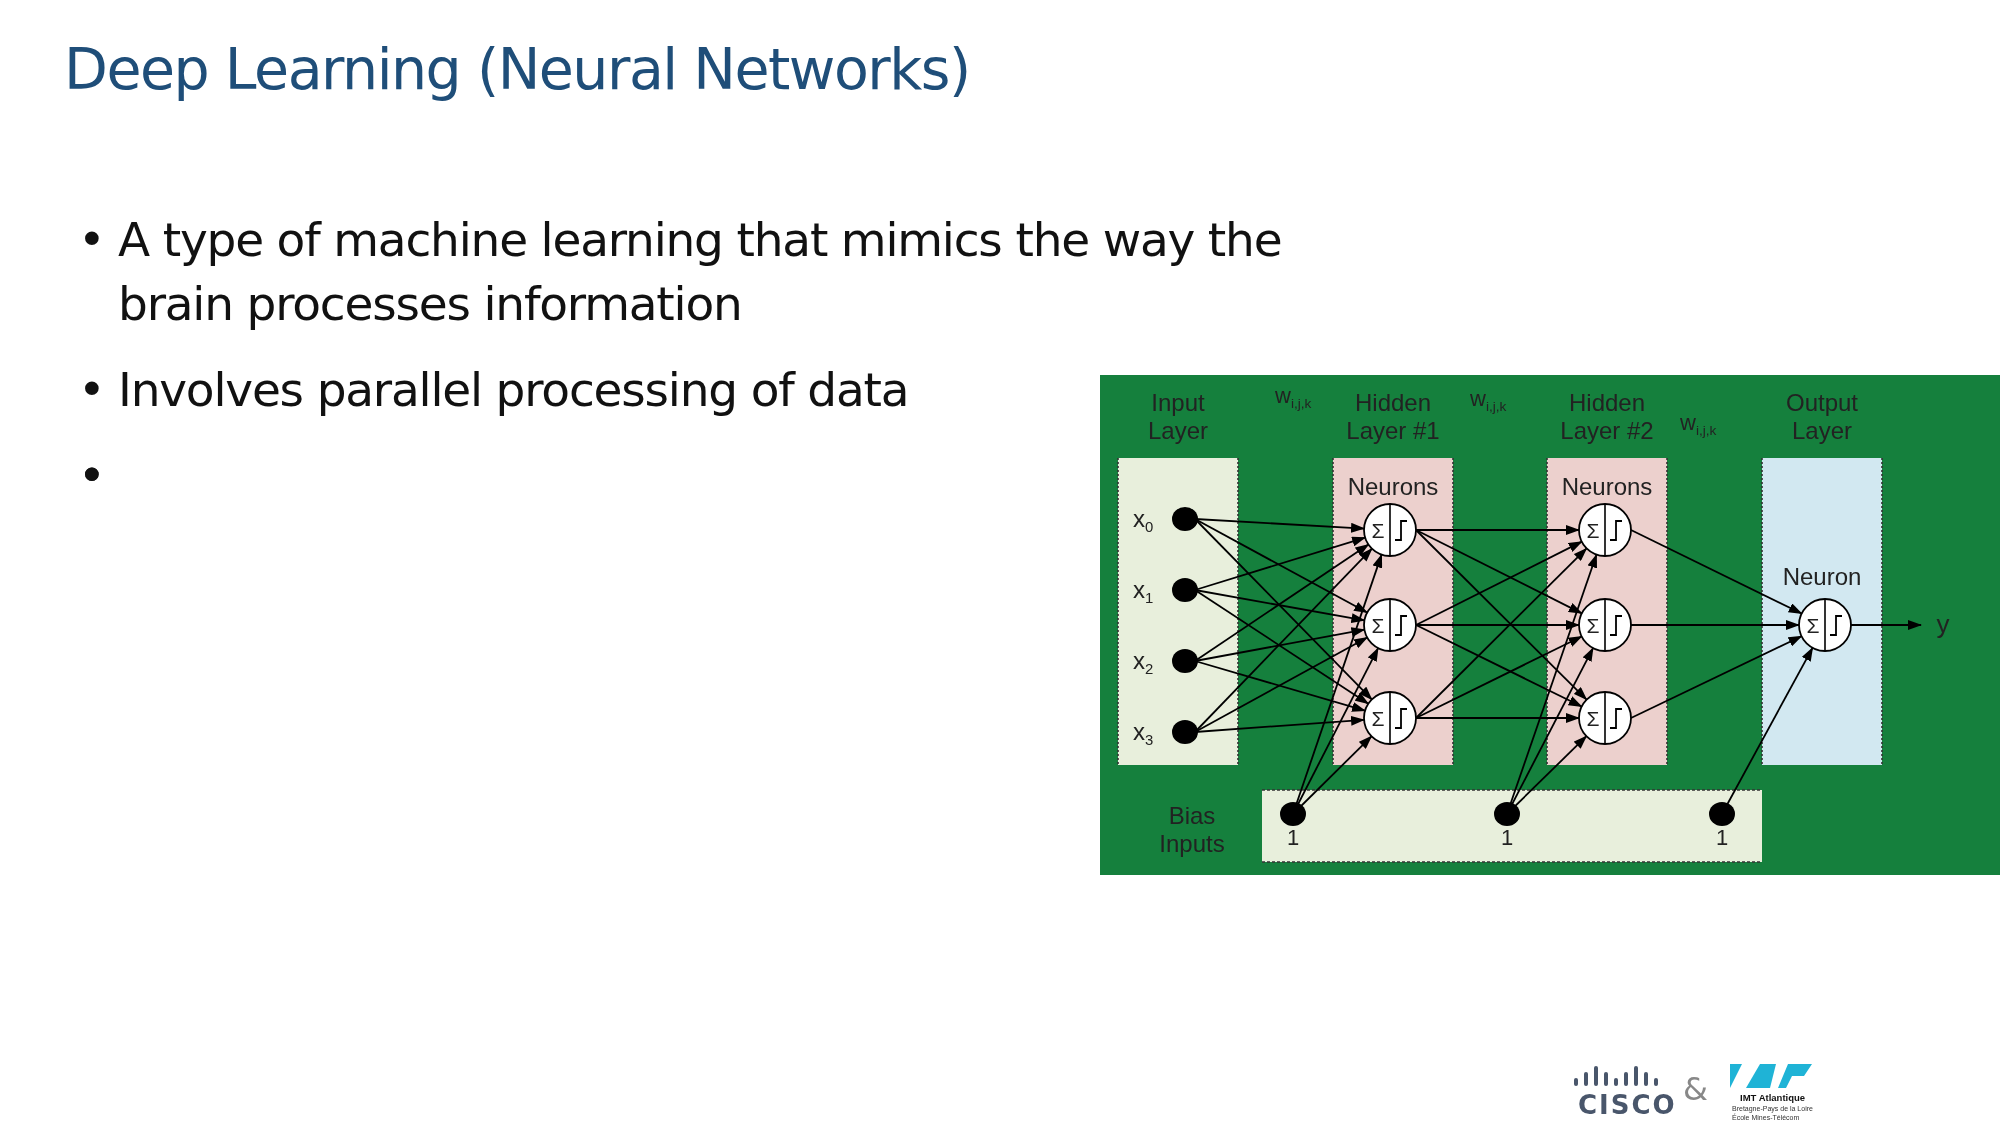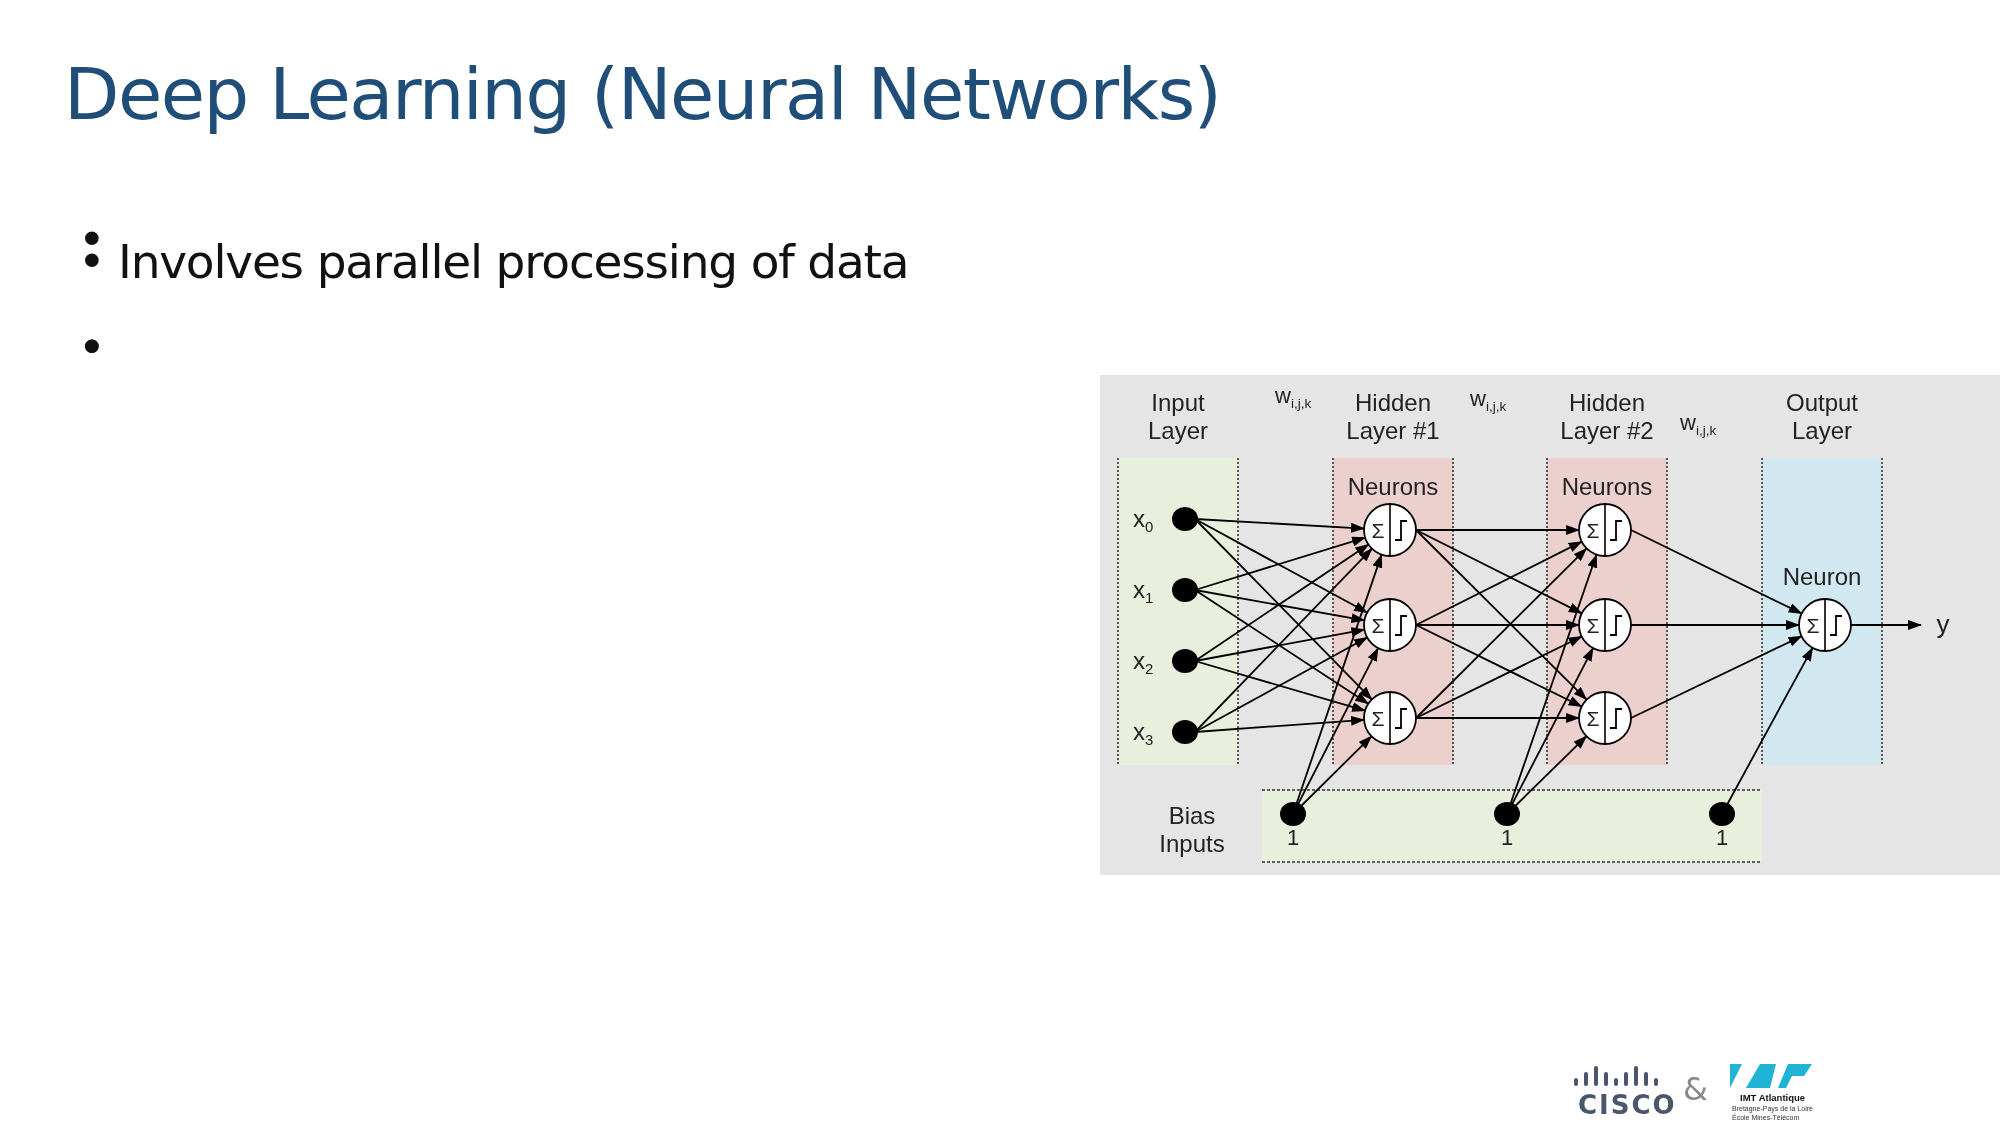--- a/index.html
+++ b/index.html
@@ -1,38 +1,38 @@
 <!DOCTYPE html>
 <html><head>
 <meta charset="utf-8">
 <style>
   html, body { margin:0; padding:0; background:#ffffff; }
   body { width:2000px; height:1125px; position:relative; overflow:hidden; font-family:"Liberation Sans", sans-serif; }
-  .title { position:absolute; left:64px; top:36px; font-family:"DejaVu Sans", sans-serif; font-size:72px; font-weight:normal; color:#1f4e79; letter-spacing:-1.5px; white-space:nowrap;margin-top:16px; }
+  .title { position:absolute; left:64px; top:36px; font-family:"DejaVu Sans", sans-serif; font-size:57px; font-weight:normal; color:#1f4e79; letter-spacing:-1.5px; white-space:nowrap; }
   .bullets { position:absolute; left:74px; top:208px; width:1720px; margin:0; padding:0; list-style:none; font-family:"DejaVu Sans", sans-serif; font-size:47px; color:#111; letter-spacing:-1.2px; line-height:64px; }
   .bullets li { position:relative; padding-left:44px; margin-bottom:22px; }
   .bullets li .dot { position:absolute; left:4px; top:0; }
-  .diagram { position:absolute; left:1100px; top:375px; width:900px; height:500px; background:#e5e5e5; }
+  .diagram { position:absolute; left:1100px; top:375px; width:900px; height:500px; background:#15803d; }
   .diagram svg { position:absolute; left:0; top:0; }
   .lbl { font-family:"Liberation Sans", sans-serif; fill:#222; }
   .logos { position:absolute; left:1570px; top:1060px; width:300px; height:60px; }
   .cisco-bars { position:absolute; left:0; top:4px; }
   .cisco-word { position:absolute; left:8px; top:30px; font-family:"DejaVu Sans", sans-serif; font-weight:bold; font-size:26px; color:#49566b; letter-spacing:2px; }
   .amp { position:absolute; left:113px; top:10px; font-family:"DejaVu Sans", sans-serif; font-size:32px; color:#888; }
   .imt-logo { position:absolute; left:160px; top:2px; }
   .imt-name { position:absolute; left:162px; top:32px; font-size:9.5px; font-weight:bold; color:#111; white-space:nowrap;padding-left:8px; }
   .imt-sub { position:absolute; left:162px; font-size:7px; color:#333; white-space:nowrap; }
 </style>
 </head>
 <body>
 
 <div class="title">Deep Learning (Neural Networks)</div>
 
 <ul class="bullets">
-  <li><span class="dot">•</span></li>
+  <li><span class="dot">•</span><span style="display:inline-block;width:1250px;">A type of machine learning that mimics the way the brain processes information</span></li>
   <li><span class="dot">•</span><span>Involves parallel processing of data</span></li>
   <li><span class="dot">•</span></li>
   <li><span class="dot">•</span></li>
 </ul>
 
 <div class="diagram">
   <svg id="nn" width="900" height="500" viewBox="0 0 900 500">
       <defs>
         <marker id="arr" markerWidth="14" markerHeight="10" refX="13" refY="5" orient="auto" markerUnits="userSpaceOnUse">
           <path d="M0,0 L14,5 L0,10 Z" fill="#000"></path>

